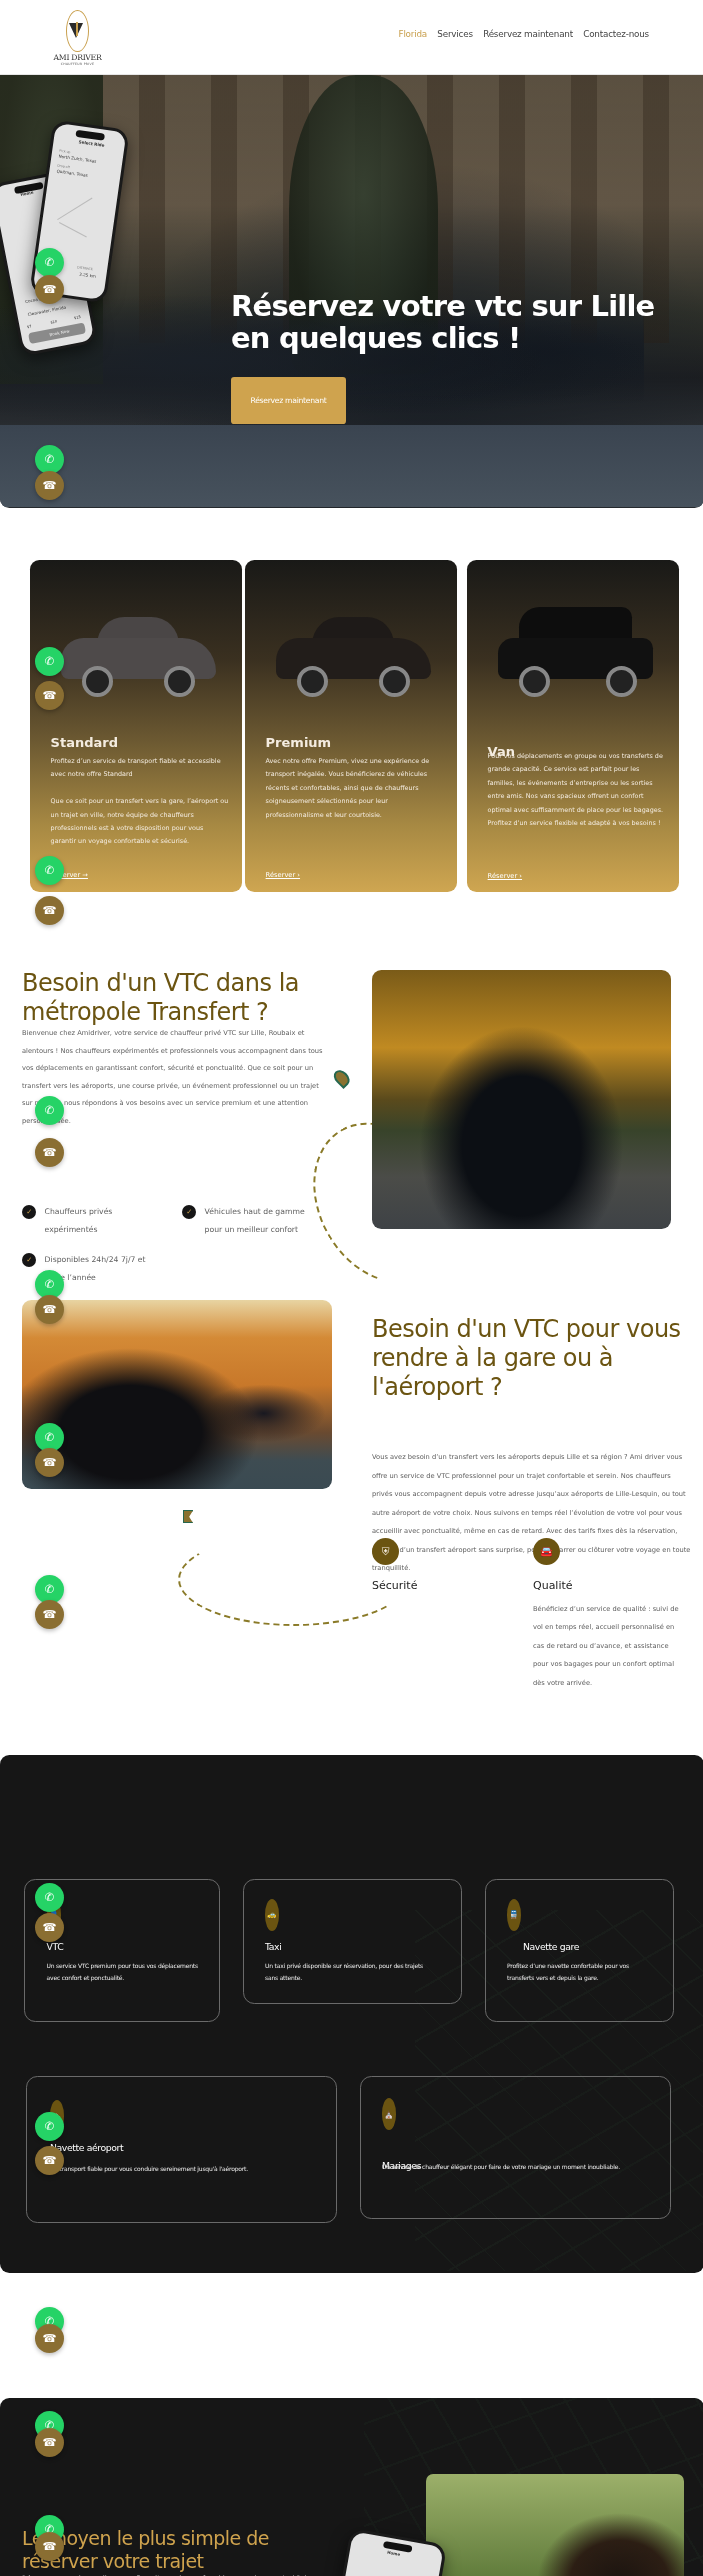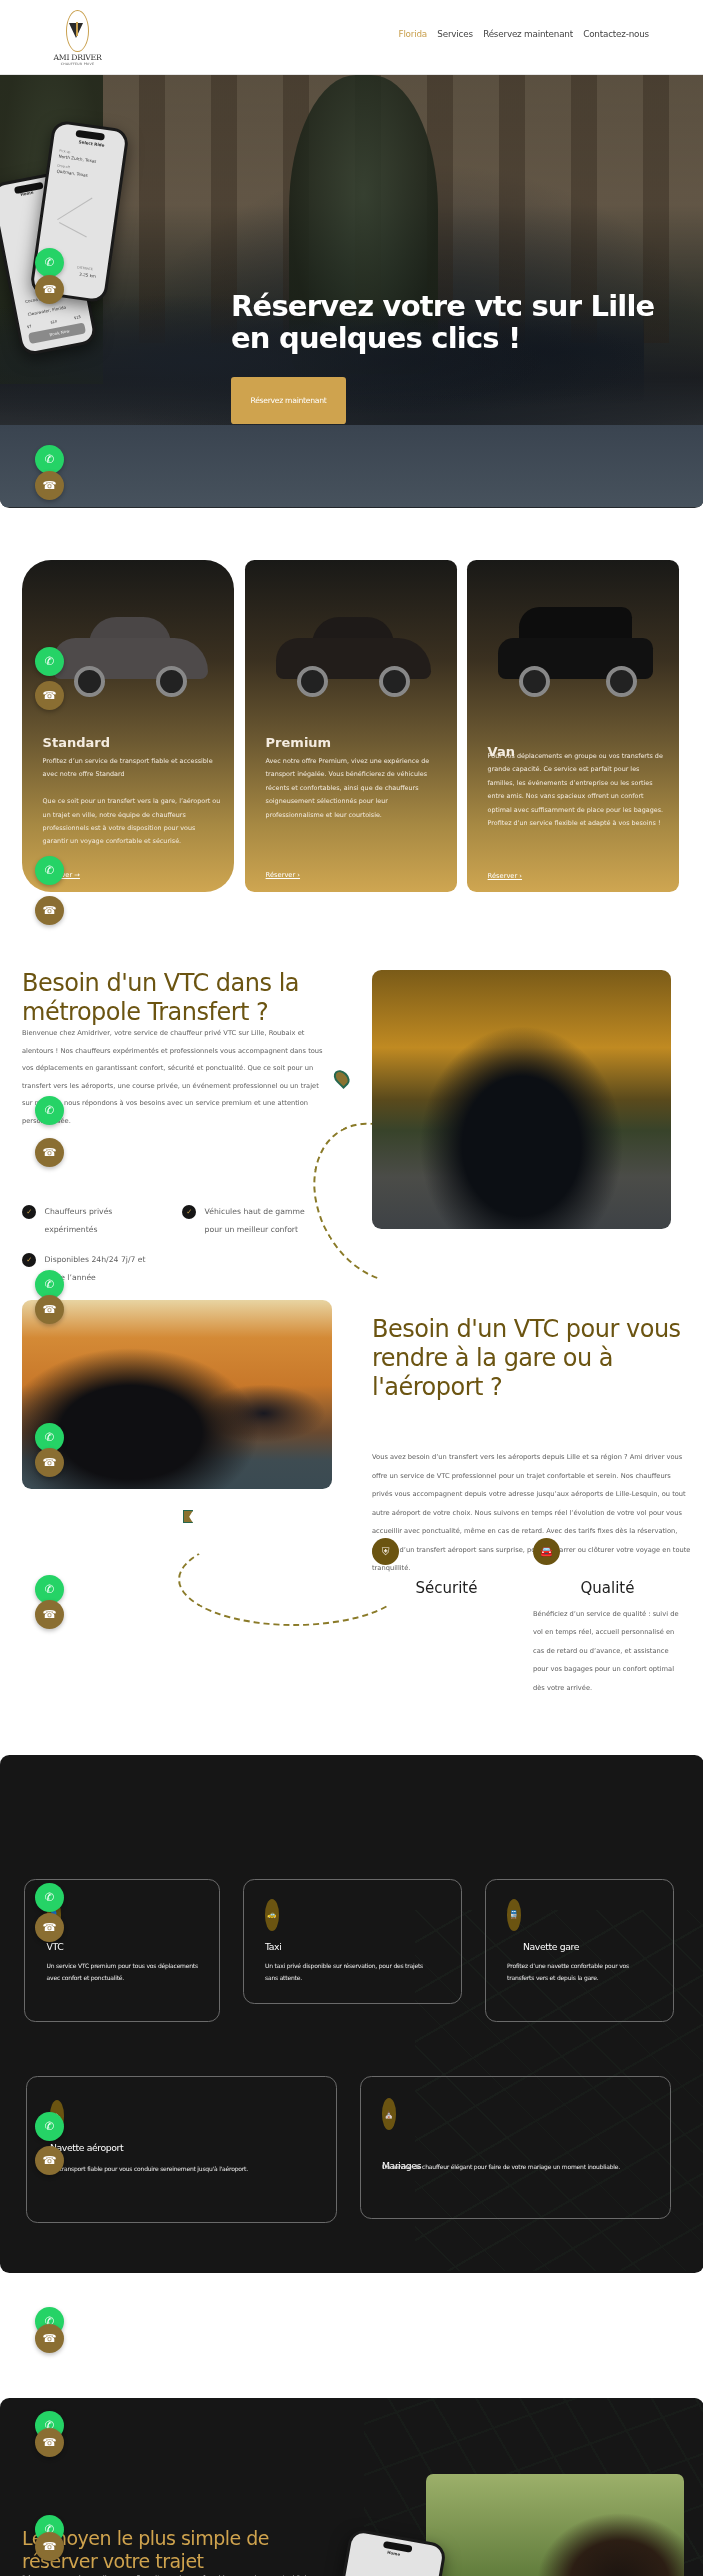--- a/index.html
+++ b/index.html
@@ -66,21 +66,21 @@
   .pin { position: absolute; width: 13.4px; height: 17.5px; border: 2.1px solid #25674f; border-radius: 50% 50% 50% 0; transform: rotate(-45deg); background: #8a7230; }
   .dash-path { position: absolute; border: 2.6px dashed #8a7a28; border-radius: 50%; }
 
   
   .img-airport { left: 22px; top: 1300px; width: 310px; height: 189px;
     background: radial-gradient(ellipse at 35% 70%, #0f0f12 0%, #0f0f12 25%, transparent 45%), radial-gradient(ellipse at 78% 60%, #181820 0%, transparent 18%), linear-gradient(180deg, #e8d4a2 0%, #d48a36 20%, #c8782a 45%, #6a4a30 70%, #3e4c52 85%, #3a4a52 100%); }
   .sec3-title { position: absolute; left: 372px; top: 1315px; width: 319px; }
   .sec3-text { position: absolute; left: 372px; top: 1401px; width: 319px; font-size: 6.7px; line-height: 18.5px; color: #5e5e5e; margin-top: 47px; }
   .feat { position: absolute; width: 149px; }
   .feat-icon { width: 27px; height: 27px; border-radius: 50%; background: #6b5411; color: #f4ece0; display: flex; align-items: center; justify-content: center; font-size: 10.3px; }
-  .feat h4 { font-size: 15px; font-weight: normal; color: #222; margin-top: 14.4px; text-align: center; }
+  .feat h4 { font-size: 11px; font-weight: normal; color: #222; margin-top: 14.4px; }
   .feat p { font-size: 6.7px; line-height: 18.5px; color: #5e5e5e; margin-top: 7.2px; }
 
   
   .dark { position: absolute; left: 0; top: 1755px; width: 704px; height: 518px; background: #161616; border-radius: 9.3px; overflow: hidden; }
   .map-lines { position: absolute; right: 0; top: 155px; width: 289px; height: 361px; opacity: .35;
     background: repeating-linear-gradient(45deg, transparent 0 31px, #1f2a22 31px 32px), repeating-linear-gradient(-30deg, transparent 0 41px, #1f2a22 41px 43px); }
   .dark h2 { position: absolute; left: 0; top: 46px; width: 704px; text-align: center; font-size: 20.6px; line-height: 25px; color: #fff; font-weight: bold; letter-spacing: -0.8px; }
   .scard { position: absolute; border: 0.5px solid #6a6a6a; border-radius: 11.3px; }
   .scard .sicon { position: absolute; width: 14.4px; height: 32px; border-radius: 50%; background: #6b5411; color: #f4ece0; display: flex; align-items: center; justify-content: center; font-size: 7.7px; }
   .scard h4 { position: absolute; font-size: 9.3px; color: #fff; font-weight: normal; letter-spacing: -0.4px; }
@@ -144,21 +144,21 @@
     <span class="phone-text" style="left:7.2px;top:138px;font-size:3.1px;color:#777;">TIME</span>
     <span class="phone-text" style="left:7.2px;top:144px;">10 min</span>
     <span class="phone-text" style="left:41px;top:138px;font-size:3.1px;color:#777;">DISTNACE</span>
     <span class="phone-text" style="left:44px;top:144px;">3.25 km</span>
   </div>
 
   <h1 class="hero-title">Réservez votre vtc sur Lille en quelques clics !</h1>
   <button class="btn-gold hero-btn">Réservez maintenant</button>
 </section>
 
-<div class="vcard" style="left:22px;border-radius:29px;">
+<div class="vcard" style="left:30px;">
   <div class="car">
     <div class="car-roof" style="background:#4a4646;"></div>
     <div class="car-body" style="background:#4e4a4a;"></div>
     <div class="car-wheel" style="left:20.6px;"></div>
     <div class="car-wheel" style="left:103px;"></div>
   </div>
   <h3 style="top:175px;">Standard</h3>
   <p style="top:195px;">Profitez d’un service de transport fiable et accessible avec notre offre Standard
 
 Que ce soit pour un transfert vers la gare, l’aéroport ou un trajet en ville, notre équipe de chauffeurs professionnels est à votre disposition pour vous garantir un voyage confortable et sécurisé.</p>

